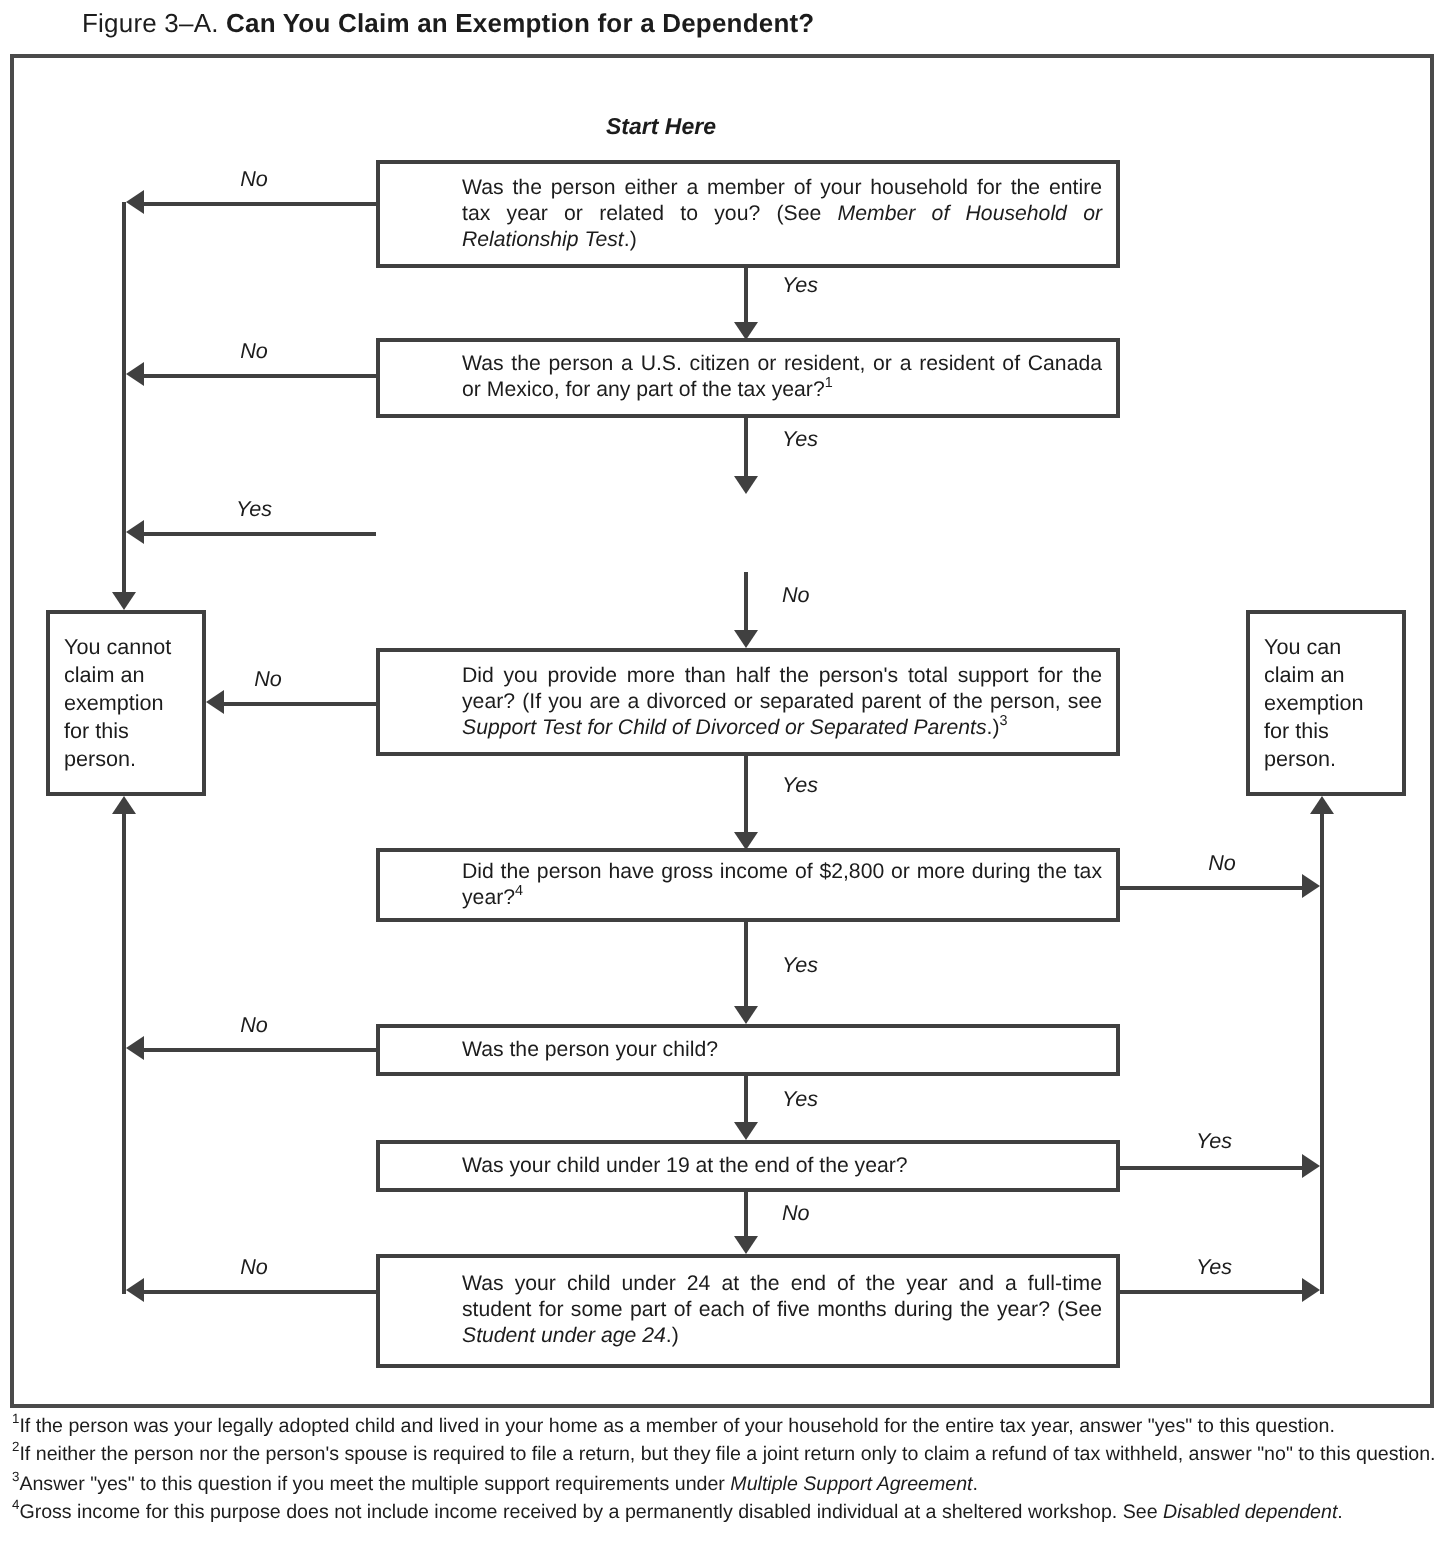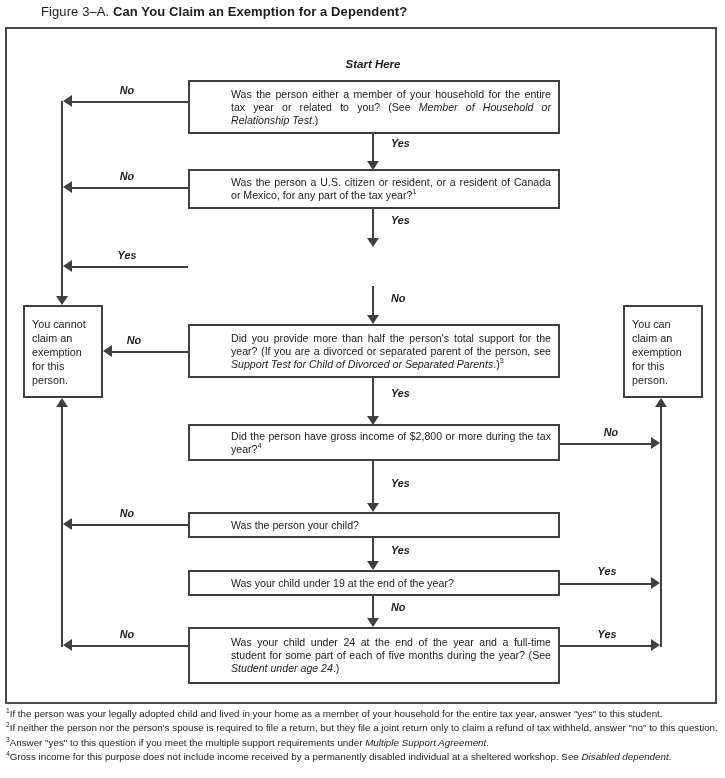--- a/index.html
+++ b/index.html
@@ -7,21 +7,21 @@
   #stage{
     position:relative; width:725px; height:778px; background:#fff;
     font-family:"Liberation Sans", sans-serif; color:var(--text);
     overflow:hidden;
   }
   .b{font-weight:bold;}
   .i{font-style:italic;}
   sup{font-size:0.68em; line-height:0; vertical-align:super;}
   #title{position:absolute; left:5px; top:4px; font-size:13px; letter-spacing:0.1px;margin-left:36px;}
   #frame{position:absolute; left:5px; top:27px; width:708px; height:673px; border:2px solid #4a4a4a;}
-  .start{position:absolute; left:303px; top:58px; width:140px; text-align:center;
+  .start{position:absolute; left:303px; top:58px; width:140px; text-align:left;
     font-size:11.5px; font-weight:bold; font-style:italic;}
   .qbox{
     position:absolute; left:188px; width:372px; box-sizing:border-box;
     border:2px solid var(--ink); background:#fff;
     display:flex; align-items:center; padding:2px 7px;
     font-size:10.6px; line-height:13px;
   }
   .qbox .txt{width:100%; text-align:justify;margin-left:34px;}
   .obox{
     position:absolute; width:80px; height:93px; box-sizing:border-box;
@@ -29,21 +29,21 @@
     display:flex; align-items:center; padding:4px 7px;
     font-size:10.8px; line-height:14px;
   }
   .vl{position:absolute; width:2px; background:var(--ink);}
   .hl{position:absolute; height:2px; background:var(--ink);}
   .ah{position:absolute; width:0; height:0;}
   .ah-down{border-left:6px solid transparent;border-right:6px solid transparent;border-top:9px solid var(--ink);}
   .ah-up{border-left:6px solid transparent;border-right:6px solid transparent;border-bottom:9px solid var(--ink);}
   .ah-left{border-top:6px solid transparent;border-bottom:6px solid transparent;border-right:9px solid var(--ink);}
   .ah-right{border-top:6px solid transparent;border-bottom:6px solid transparent;border-left:9px solid var(--ink);}
-  .lbl{position:absolute; font-size:10.8px; font-weight:bold; font-style:italic; white-space:nowrap;}
+  .lbl{position:absolute; font-size:10.8px; font-weight:normal; font-style:italic; white-space:nowrap;}
   .lbl.c{width:44px; text-align:center;}
   #footnotes{position:absolute; left:6px; top:707px; width:713px; font-size:9.8px; line-height:14.4px;}
   .fn{padding-left:8px; text-indent:-8px;}
 </style>
 </head>
 <body>
 
 <div id="stage">
 
   <div id="title">
@@ -151,19 +151,19 @@
 
   <div class="hl" style="left:560px;top:583px;width:91px;"></div>
   <div class="ah ah-right" style="left:651px;top:577px;"></div>
   <div class="lbl c" style="left:585px;top:565px;">Yes</div>
 
   <div class="hl" style="left:560px;top:645px;width:91px;"></div>
   <div class="ah ah-right" style="left:651px;top:639px;"></div>
   <div class="lbl c" style="left:585px;top:628px;">Yes</div>
 
   <div id="footnotes">
-    <div class="fn"><sup>1</sup><span>If the person was your legally adopted child and lived in your home as a member of your household for the entire tax year, answer "yes" to this student.</span></div>
+    <div class="fn"><sup>1</sup><span>If the person was your legally adopted child and lived in your home as a member of your household for the entire tax year, answer "yes" to this question.</span></div>
     <div class="fn"><sup>2</sup><span>If neither the person nor the person's spouse is required to file a return, but they file a joint return only to claim a refund of tax withheld, answer "no" to this question.</span></div>
     <div class="fn"><sup>3</sup><span>Answer "yes" to this question if you meet the multiple support requirements under </span><span class="i">Multiple Support Agreement</span><span>.</span></div>
     <div class="fn"><sup>4</sup><span>Gross income for this purpose does not include income received by a permanently disabled individual at a sheltered workshop. See </span><span class="i">Disabled dependent</span><span>.</span></div>
   </div>
 
 </div>
 
 </body></html>

